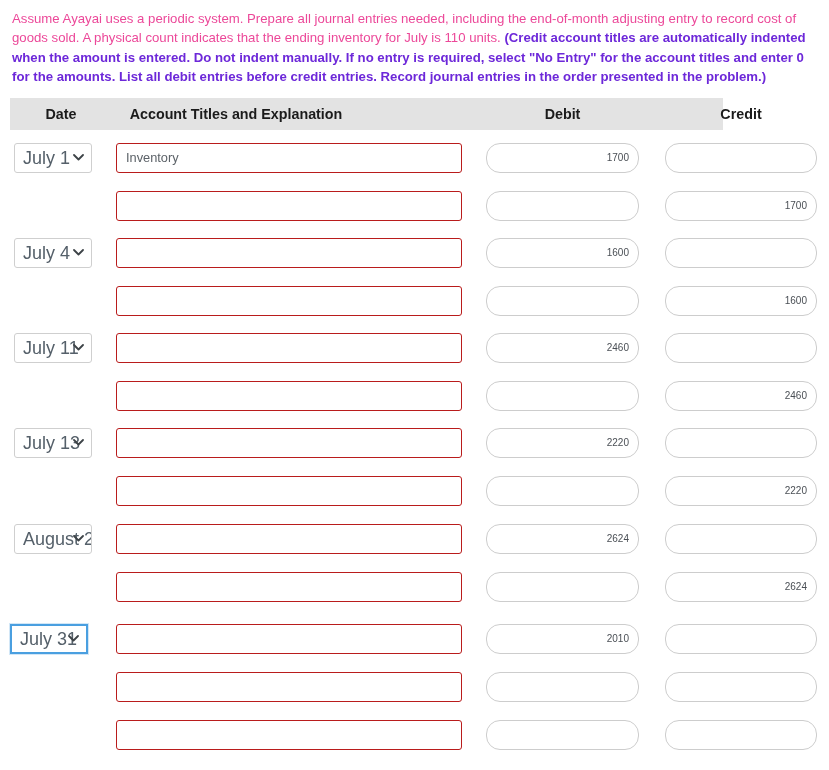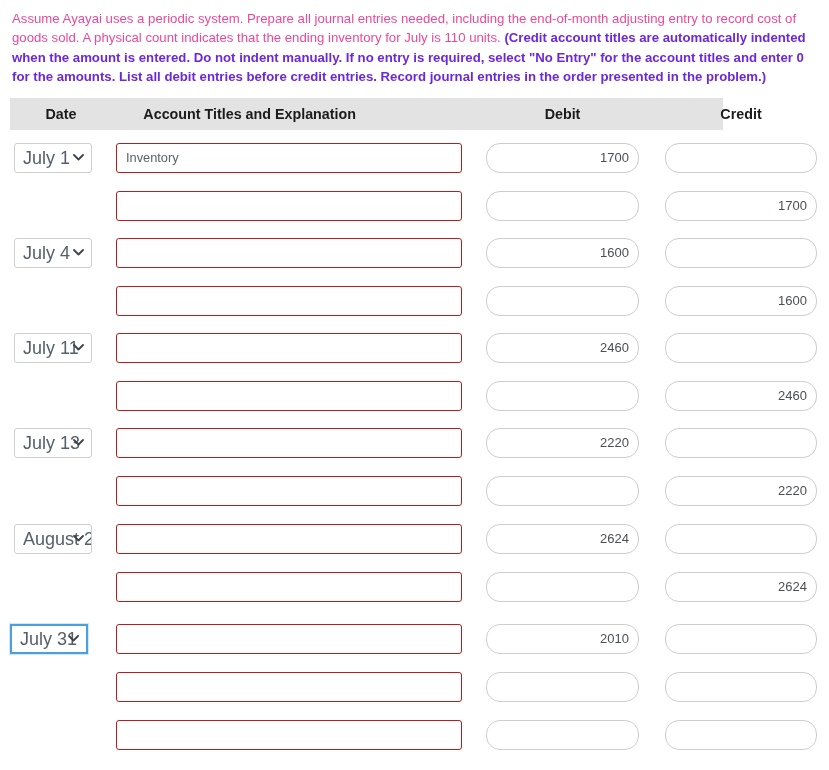--- a/index.html
+++ b/index.html
@@ -48,21 +48,21 @@
     position: absolute;
     top: 0;
     height: 32px;
     line-height: 32px;
     font-size: 14.3px;
     font-weight: bold;
     color: #1b1b1b;
     white-space: nowrap;
   }
   .hdr-date        { left: 10px;  width: 82px;  text-align: center; }
-  .hdr-account     { left: 106px; width: 240px; text-align: right; }
+  .hdr-account     { left: 106px; width: 240px; text-align: center; }
   .hdr-debit       { left: 476px; width: 153px; text-align: center; }
   .hdr-credit      { left: 655px; width: 152px; text-align: center; }
 
   .rows-area {
     position: relative;
     width: 829px;
     height: 625px;
   }
 
   .jrow {
@@ -136,21 +136,21 @@
 
   .amt-input {
     position: absolute;
     top: 0;
     height: 30px;
     box-sizing: border-box;
     background: #ffffff;
     border: 1px solid #cdcdcd;
     border-radius: 14px;
     font-family: "Liberation Sans", sans-serif;
-    font-size: 13px;
+    font-size: 10px;
     color: #4a4f55;
     padding: 0 9px;
     line-height: 28px;
     text-align: right;
     white-space: nowrap;
     overflow: hidden;
   }
   .amt-debit  { left: 486px; width: 153px; }
   .amt-credit { left: 665px; width: 152px; }
 </style>

